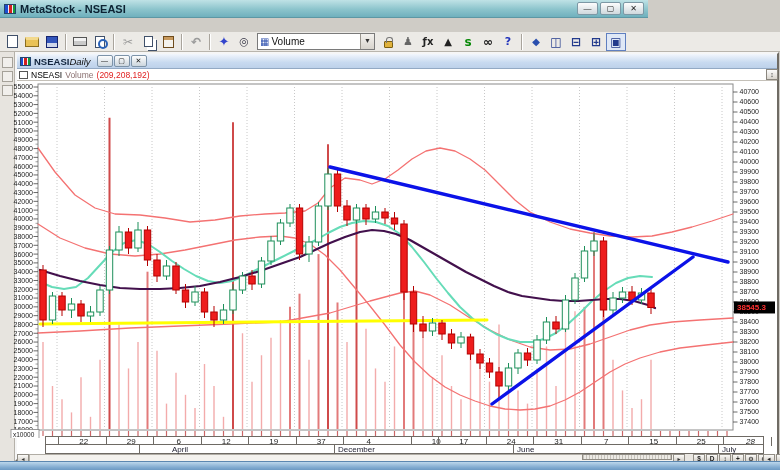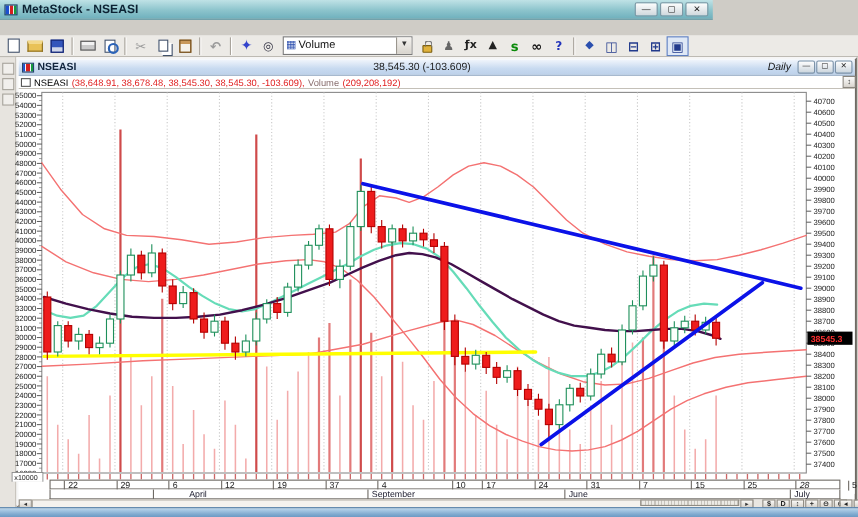--- a/index.html
+++ b/index.html
@@ -70,21 +70,21 @@
   .leg-vval{color:#e02020;}
   .updn{position:absolute;left:766px;top:69px;width:12px;height:11px;font-size:7px;line-height:9px;text-align:center;
     background:linear-gradient(180deg,#fbfbfb,#d9d5ce);border:1px solid #8a867e;color:#333;}
 
   .chartbg{position:absolute;left:17px;top:81px;width:760px;height:368px;background:#fff;}
   svg#plot{position:absolute;left:8px;top:80px;}
 
   
   .dateband{position:absolute;left:45px;top:436px;width:719px;height:9px;background:#fff;
     border-top:1px solid #6e6a64;border-bottom:1px solid #6e6a64;border-left:1px solid #6e6a64;border-right:1px solid #6e6a64;}
-  .dcell{position:absolute;top:0;height:9px;border-left:1px solid #6e6a64;font-size:8px;color:#222;line-height:9px;padding-left:3px;}
+  .dcell{position:absolute;top:0;height:9px;border-left:1px solid #6e6a64;font-size:8px;color:#222;line-height:9px;padding-left:3px;text-align:center;}
   .monthband{position:absolute;left:45px;top:445px;width:719px;height:9px;background:#fff;
     border-bottom:1px solid #6e6a64;border-left:1px solid #6e6a64;border-right:1px solid #6e6a64;}
   .mcell{position:absolute;top:0;height:9px;border-left:1px solid #6e6a64;font-size:8px;color:#223;line-height:9px;padding-left:3px;}
   .scrollrow{position:absolute;left:17px;top:454px;width:760px;height:8px;background:#e9e6e1;}
   .sarr{position:absolute;top:0;width:12px;height:8px;font-size:6px;line-height:8px;text-align:center;color:#333;
     background:linear-gradient(180deg,#fbfaf8,#d6d2cb);border:1px solid #918d85;}
   .strack{position:absolute;left:12px;top:0;width:656px;height:8px;background:#f4f2ee;border:1px solid #b1ada5;}
   .sthumb{position:absolute;left:565px;top:0;width:90px;height:6px;background:#dcd8d1;border:1px solid #8f8b83;
     background-image:repeating-linear-gradient(90deg,#c6c2bb 0 1px,#eceae5 1px 3px);}
   .minibtn{position:absolute;top:0;width:12px;height:8px;font-size:6.5px;line-height:8px;text-align:center;color:#222;
@@ -193,31 +193,29 @@
   <div class="leftstrip">
     <span class="ministub" style="top:5px"></span>
     <span class="ministub" style="top:19px"></span>
     <span class="ministub" style="top:33px"></span>
   </div>
 
   <div class="chartwin"></div>
   <div class="ctitle">
     <span class="cicon"></span>
     <span class="cname">NSEASI</span>
-    <span class="cprice">38,545.30 (-103.609)</span>
     <span class="cdaily">Daily</span>
     <span class="cbtn">—</span>
     <span class="cbtn">▢</span>
     <span class="cbtn">✕</span>
   </div>
 
   <div class="legendrow">
     <span class="legchk"></span>
     <span class="leg-sym">NSEASI</span>
-    <span class="leg-ohlc">(38,648.91, 38,678.48, 38,545.30, 38,545.30, -103.609),</span>
     <span class="leg-vlab">Volume</span>
     <span class="leg-vval">(209,208,192)</span>
   </div>
   <div class="updn">↕</div>
 
   <div class="chartbg"></div>
   <svg id="plot" width="770" height="358" viewBox="8 80 770 358">
       <rect x="38" y="84" width="695" height="346" fill="#ffffff" stroke="#8a8a8a" stroke-width="1"></rect>
       <line x1="57" y1="84" x2="57" y2="430" stroke="#c8c8c8" stroke-width="1" stroke-dasharray="1 2"></line>
       <line x1="104.5" y1="84" x2="104.5" y2="430" stroke="#c8c8c8" stroke-width="1" stroke-dasharray="1 2"></line>
@@ -716,21 +714,21 @@
       <span class="dcell" style="left: 439.5px; width: 47.5px;">24</span>
       <span class="dcell" style="left: 487px; width: 47.5px;">31</span>
       <span class="dcell" style="left: 534.5px; width: 47.5px;">7</span>
       <span class="dcell" style="left: 582px; width: 47.5px;">15</span>
       <span class="dcell" style="left: 629.5px; width: 47.5px;">25</span>
       <span class="dcell" style="left: 677px; width: 51px; font-style: italic;">28</span>
       <span class="dcell" style="left: 724.5px; width: 47.5px;">5</span>
     </div>
   <div class="monthband" id="monthband">
       <span class="mcell" style="left: 93px; width: 60px; padding-left: 32px;">April</span>
-      <span class="mcell" style="left: 288px; width: 60px;">September</span>
+      <span class="mcell" style="left: 288px; width: 60px;">December</span>
       <span class="mcell" style="left: 467px; width: 60px;">June</span>
       <span class="mcell" style="left: 672px; width: 60px;">July</span>
     </div>
 
   <div class="scrollrow" id="scrollrow">
       <span class="sarr" style="left:0px">◂</span>
       <span class="strack"></span>
       <span class="sthumb"></span>
       <span class="sarr" style="left:656px">▸</span>
       <span class="minibtn" style="left:676px">$</span>

